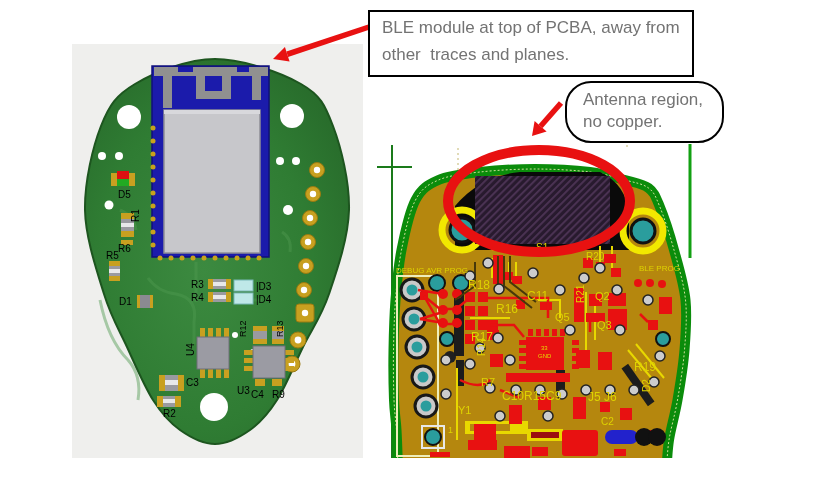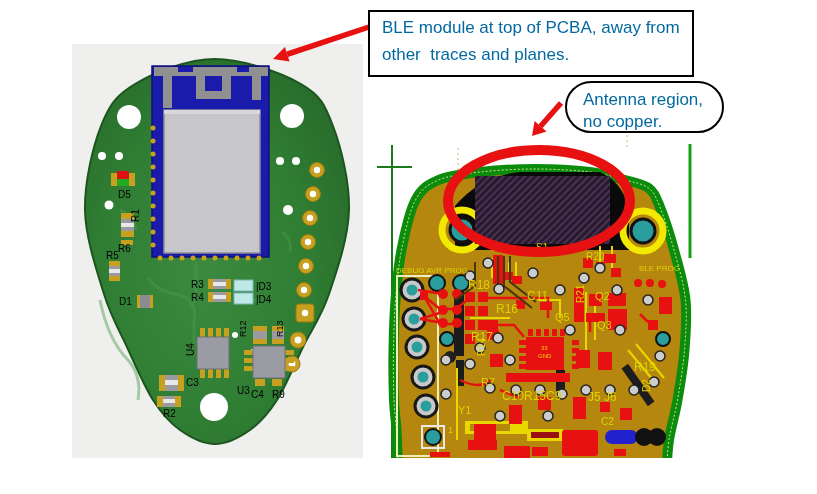--- a/index.html
+++ b/index.html
@@ -1,19 +1,19 @@
 <!DOCTYPE html>
 <html><head>
 <meta charset="utf-8">
 <style>
   html,body{margin:0;padding:0;background:#ffffff;}
   #stage{position:relative;width:817px;height:494px;background:#ffffff;overflow:hidden;
          font-family:"Liberation Sans", sans-serif;}
   svg{position:absolute;left:0;top:0;}
-  .box{position:absolute;background:#ffffff;border:2px solid #000000;color:#0369a1;
+  .box{position:absolute;background:#ffffff;border:2px solid #000000;color:#737373;
        font-size:17px;line-height:26.5px;padding:3px 0 0 12px;box-sizing:border-box;}
 </style>
 </head>
 <body>
 <div id="stage">
 <svg width="817" height="494" viewBox="0 0 817 494">
 <defs>
   <pattern id="hatch" width="5" height="5" patternTransform="rotate(45)" patternUnits="userSpaceOnUse">
     <rect width="5" height="5" fill="#281a2e"></rect>
     <rect width="1.8" height="5" fill="#4d3456"></rect>
@@ -462,14 +462,14 @@
   <path d="M 273.0,59.0 L 284.9,47.1 L 289.6,61.4 Z"></path>
 </g>
 
 <g fill="#e81111" stroke="none">
   <path d="M 558.9,101.2 L 538.5,124.4 L 542.6,128.1 L 563.1,104.8 Z"></path>
   <path d="M 532.0,136.0 L 534.6,121.0 L 546.6,131.5 Z"></path>
 </g>
 </svg>
 
 <div class="box" style="left:368px;top:10px;width:326px;height:67px;">BLE module at top of PCBA, away from<br>other&nbsp; traces and planes.</div>
-<div class="box" style="left:565px;top:81px;width:159px;height:52px;padding-left:16px;line-height:22px;padding-top:6px;border-radius:26px;">Antenna region,<br>no copper.</div>
+<div class="box" style="left:565px;top:81px;width:159px;height:62px;padding-left:16px;line-height:22px;padding-top:6px;border-radius:26px;">Antenna region,<br>no copper.</div>
 </div>
 
 </body></html>

